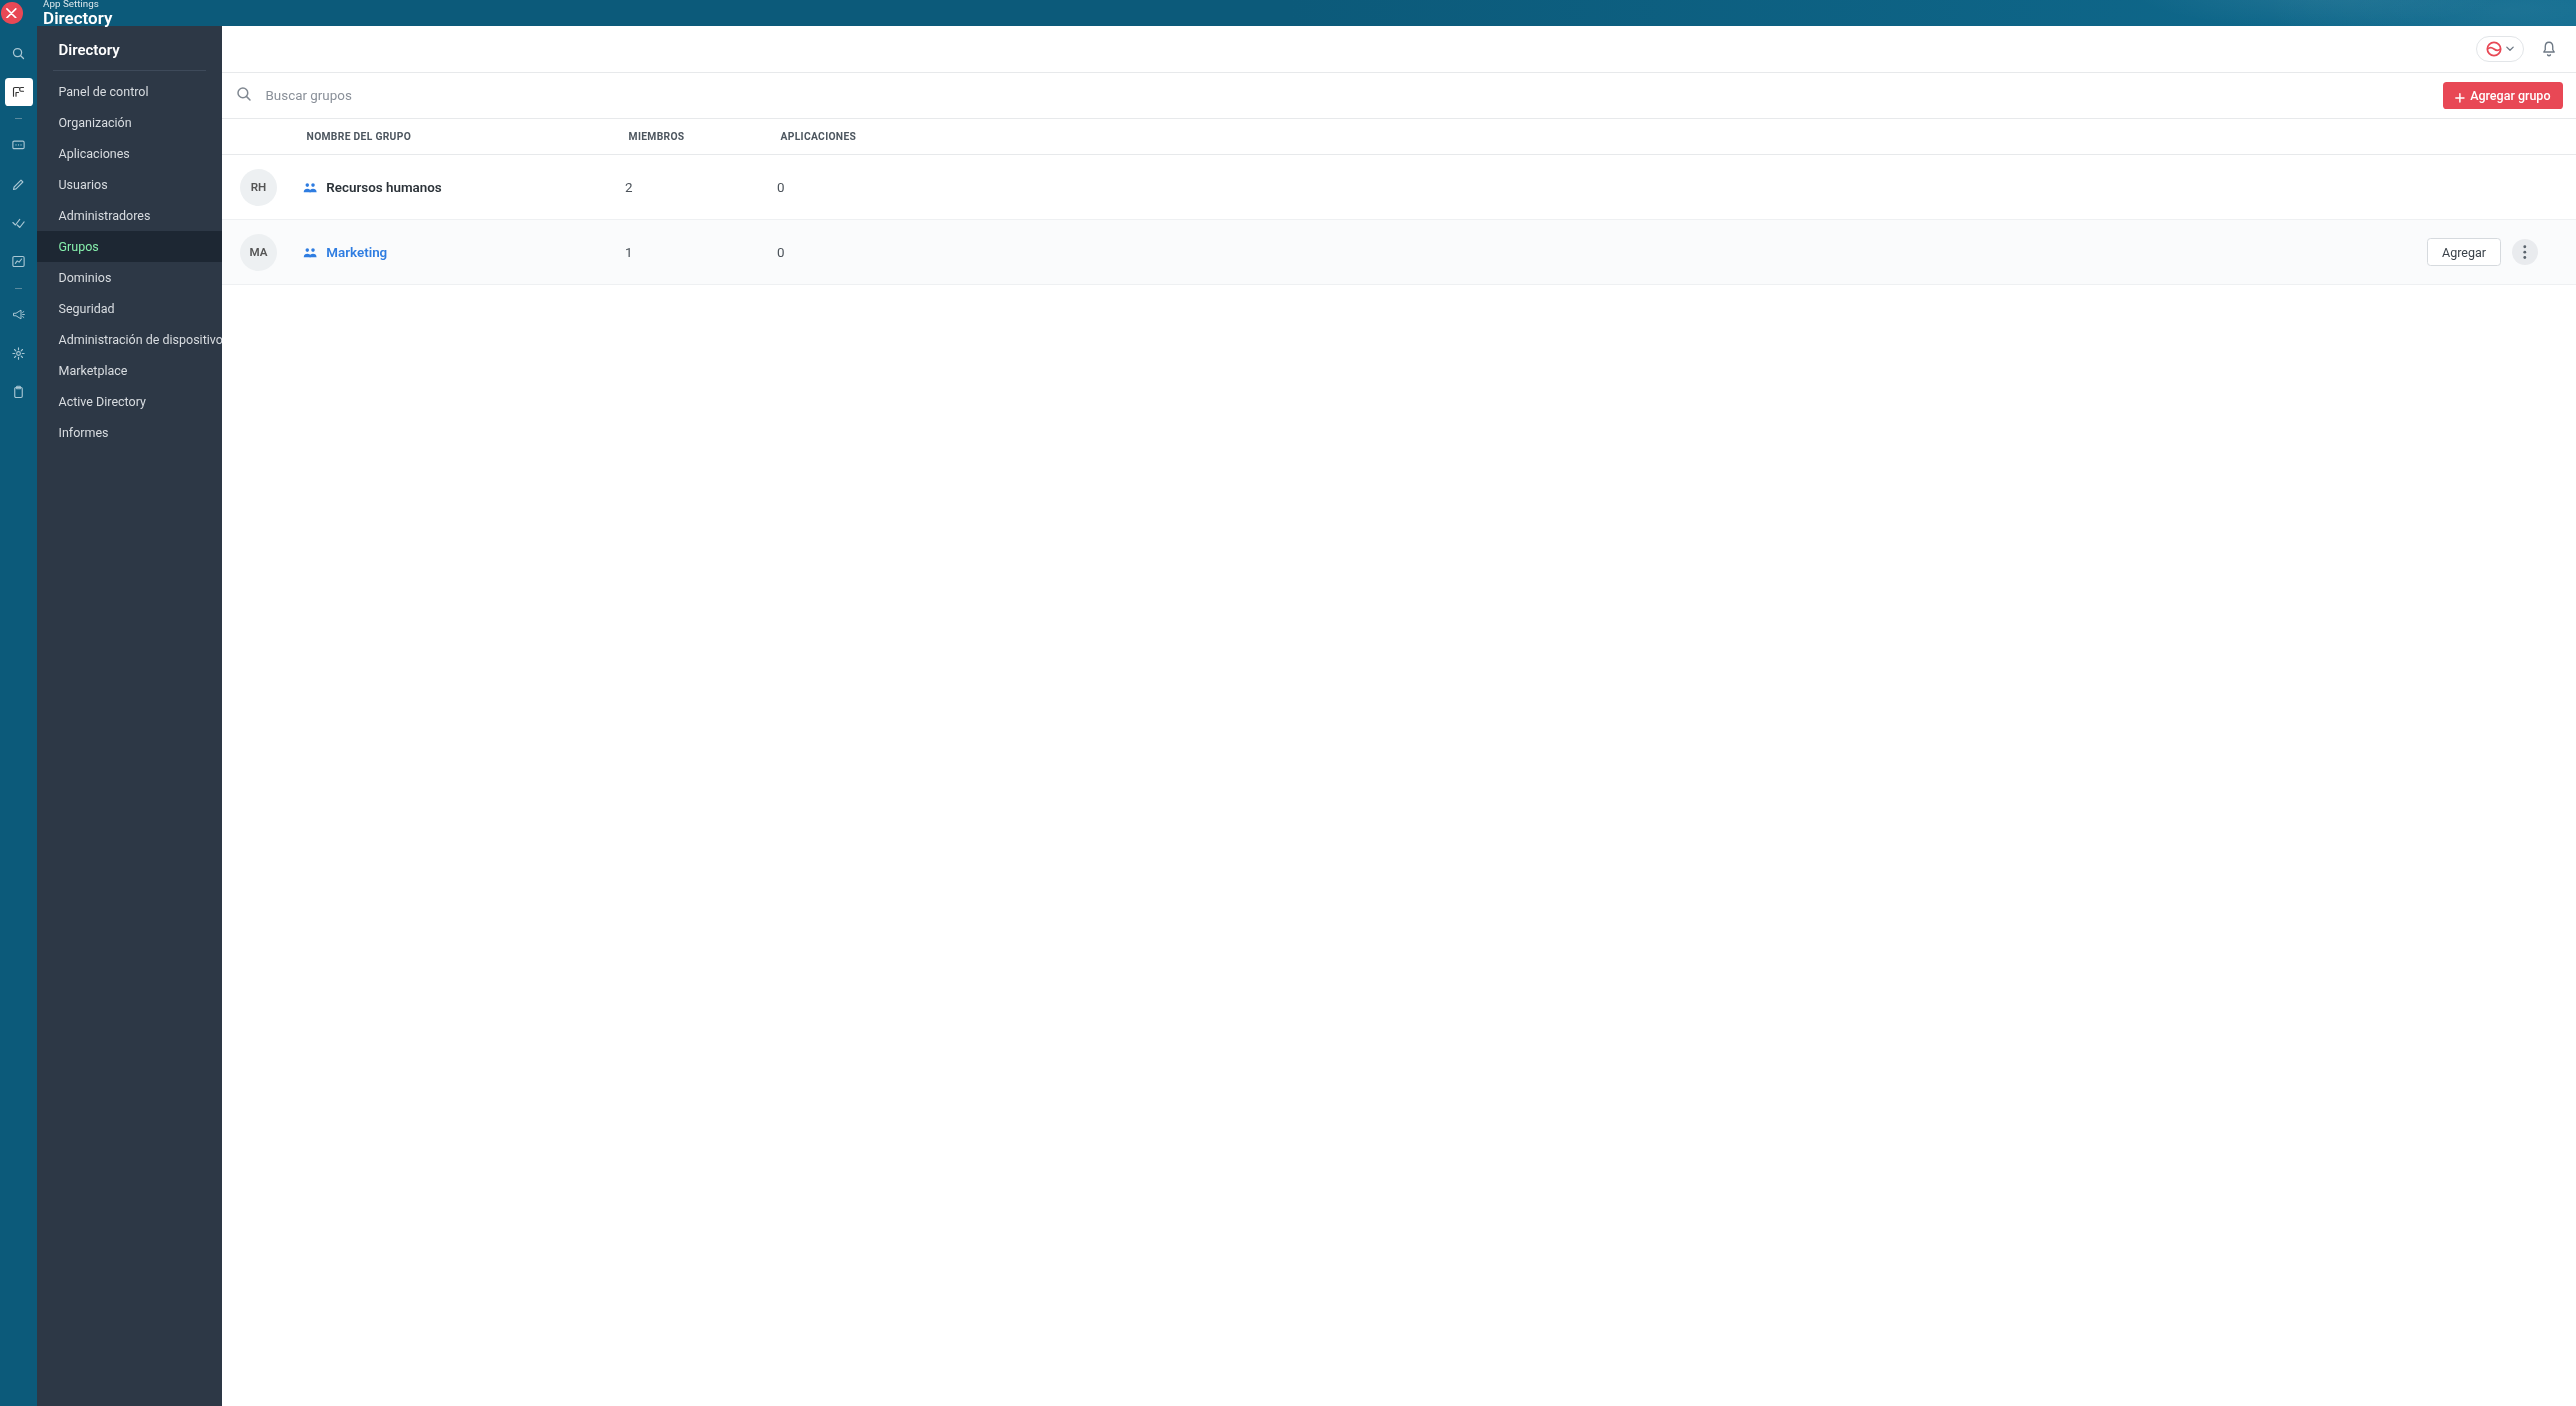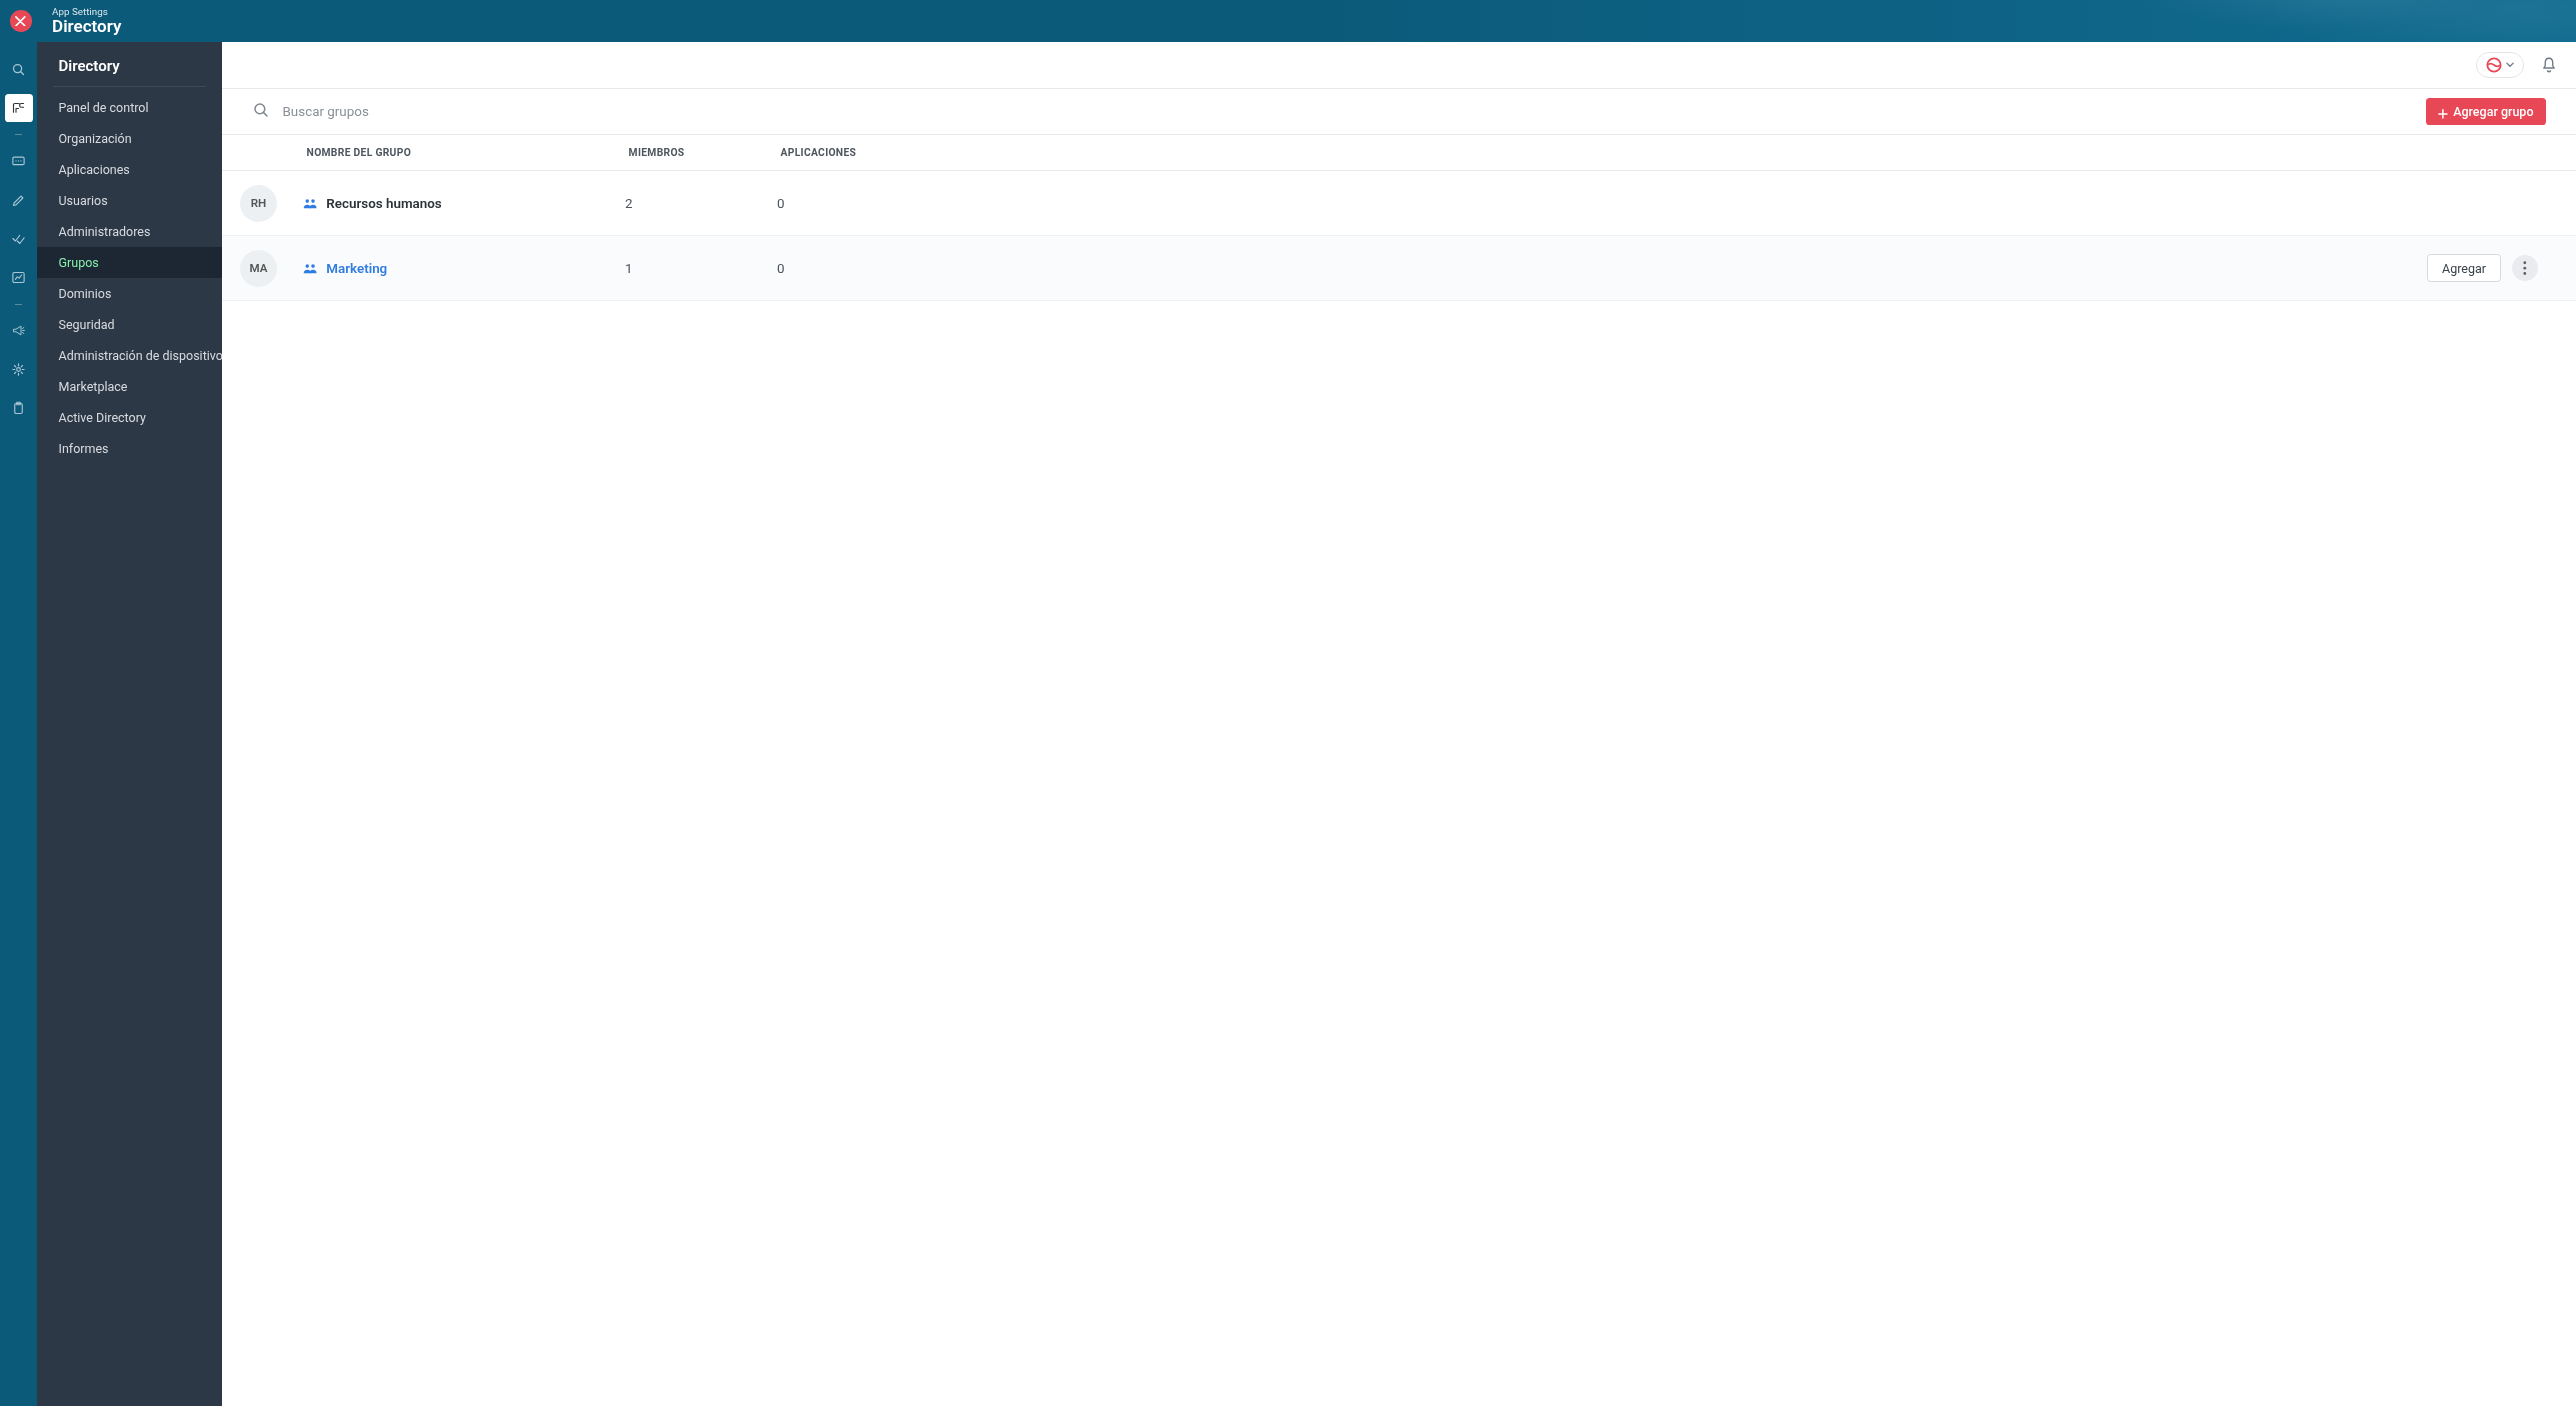--- a/index.html
+++ b/index.html
@@ -14,25 +14,25 @@
       overflow: hidden;
     }
     body {
       display: flex;
       flex-direction: column;
       background: #fff;
     }
 
     
     .top-header {
-      height: 42px;
+      height: 26px;
       background: linear-gradient(90deg, #0c5a7a 0%, #0c5a7a 50%, #0f6b8f 100%);
       display: flex;
       align-items: center;
-      padding-left: 10px;
+      padding-left: 1px;
       color: #fff;
       flex-shrink: 0;
       position: relative;
     }
     .close-btn {
       width: 21.5px;
       height: 21.5px;
       background: #e84855;
       border-radius: 50%;
       display: flex;
@@ -173,21 +173,21 @@
       color: #6d7884;
       display: flex;
       align-items: center;
     }
 
     .searchbar {
       height: 46px;
       border-bottom: 0.9px solid #e7e9eb;
       display: flex;
       align-items: center;
-      padding: 0 30px;
+      padding: 0 13px;
       gap: 12.5px;
     }
     .search-icon { color: #808891; }
     .search-input {
       flex: 1;
       border: none;
       outline: none;
       font-size: 13.4px;
       color: #333;
     }

